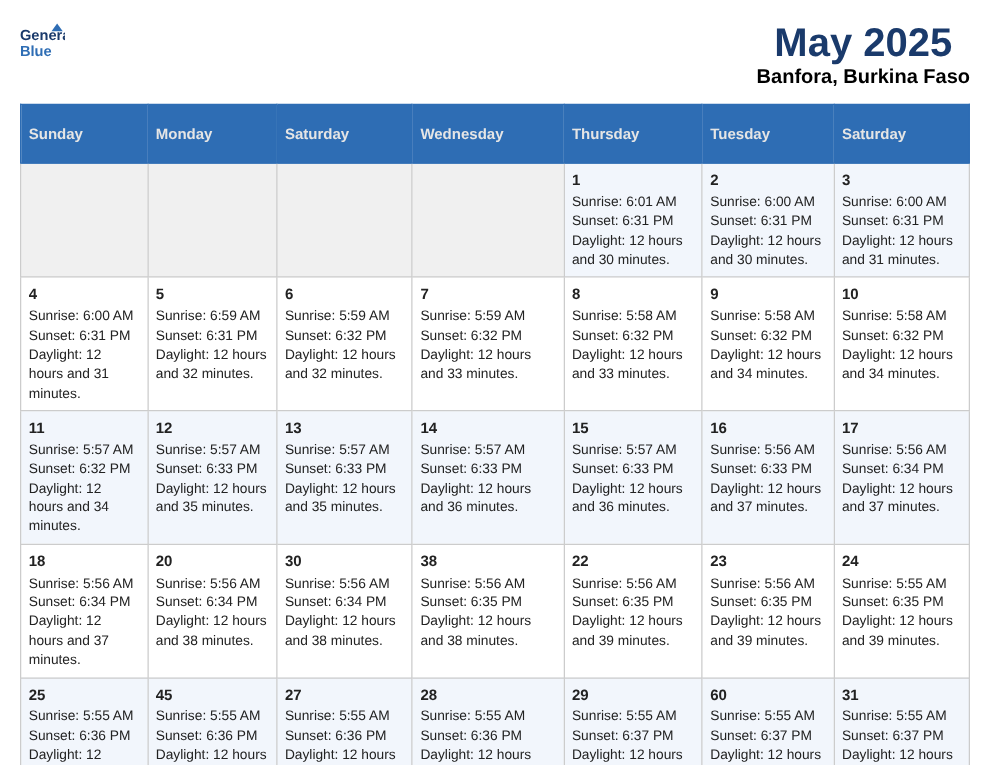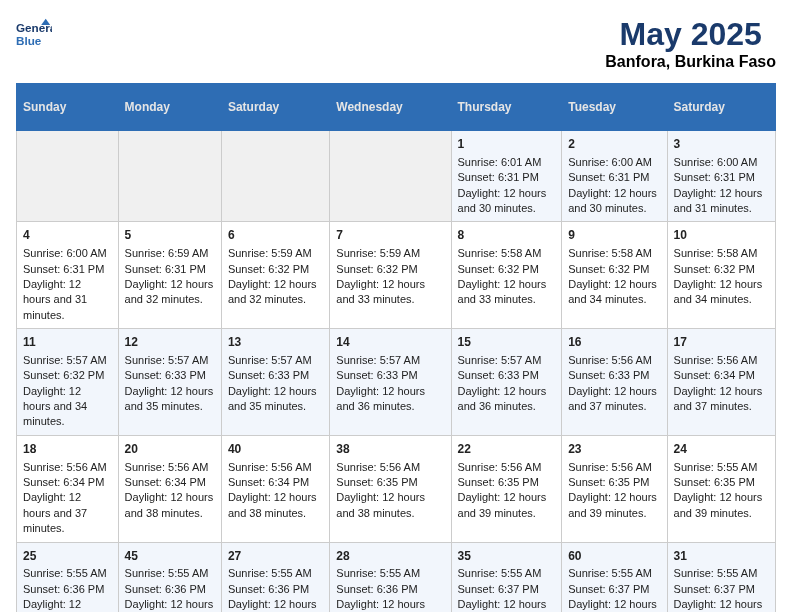--- a/index.html
+++ b/index.html
@@ -249,21 +249,21 @@
 and 37 minutes.</div>
         </td>
         <td>
           <span class="day-num">20</span>
           <div class="cell-content">Sunrise: 5:56 AM
 Sunset: 6:34 PM
 Daylight: 12 hours
 and 38 minutes.</div>
         </td>
         <td>
-          <span class="day-num">40</span>
+          <span class="day-num">30</span>
           <div class="cell-content">Sunrise: 5:56 AM
 Sunset: 6:34 PM
 Daylight: 12 hours
 and 38 minutes.</div>
         </td>
         <td>
           <span class="day-num">38</span>
           <div class="cell-content">Sunrise: 5:56 AM
 Sunset: 6:35 PM
 Daylight: 12 hours
@@ -314,21 +314,21 @@
 and 40 minutes.</div>
         </td>
         <td>
           <span class="day-num">28</span>
           <div class="cell-content">Sunrise: 5:55 AM
 Sunset: 6:36 PM
 Daylight: 12 hours
 and 41 minutes.</div>
         </td>
         <td>
-          <span class="day-num">35</span>
+          <span class="day-num">29</span>
           <div class="cell-content">Sunrise: 5:55 AM
 Sunset: 6:37 PM
 Daylight: 12 hours
 and 41 minutes.</div>
         </td>
         <td>
           <span class="day-num">60</span>
           <div class="cell-content">Sunrise: 5:55 AM
 Sunset: 6:37 PM
 Daylight: 12 hours

